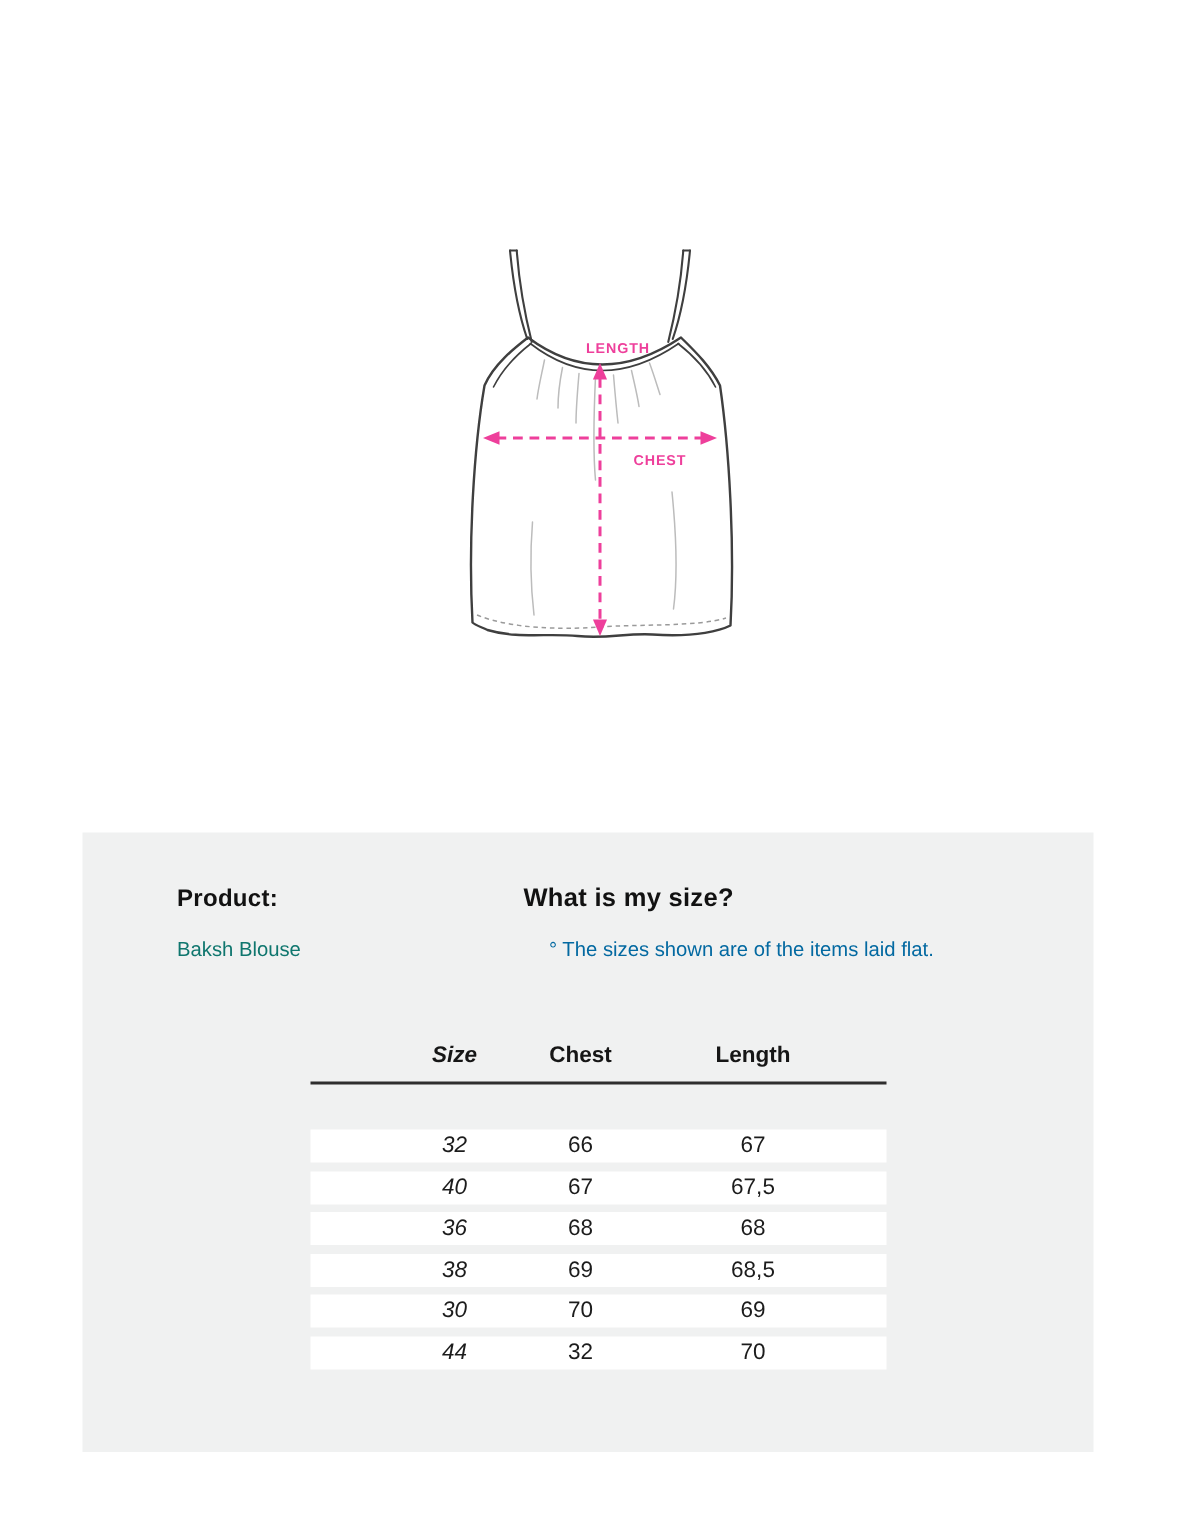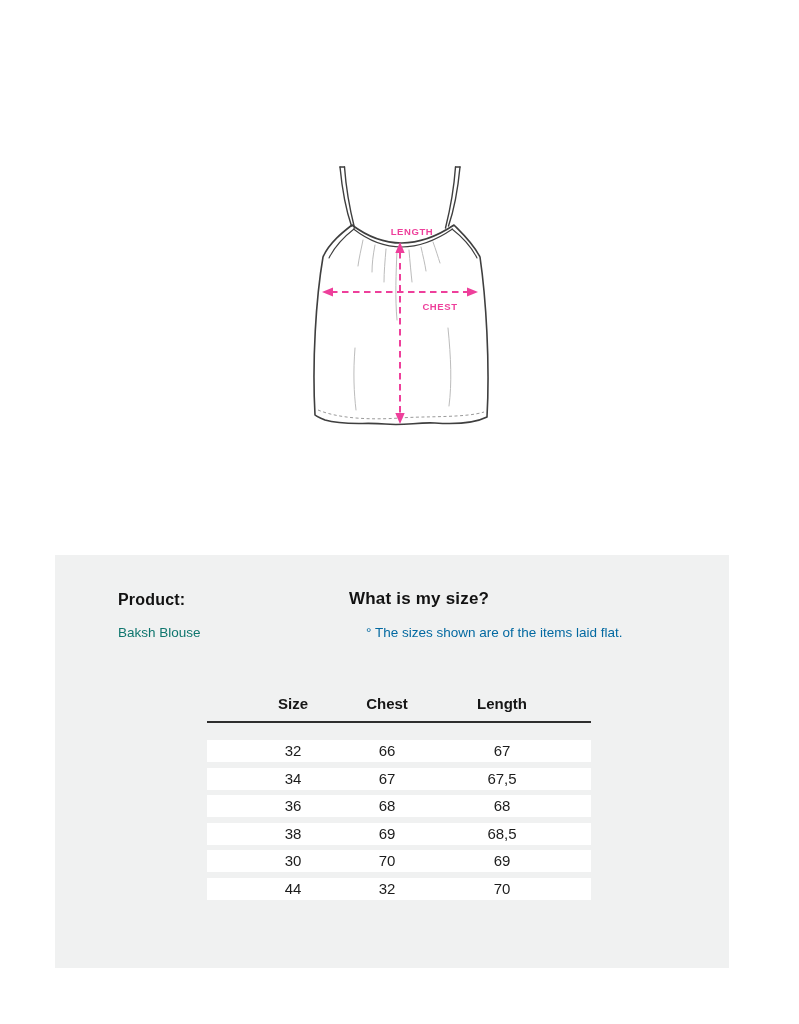--- a/index.html
+++ b/index.html
@@ -39,29 +39,29 @@
   
   .size-table{
     position:absolute;left:152px;top:135px;width:384px;
   }
   .size-table .thead{position:relative;height:31px;}
   .size-table .thead span{
     position:absolute;top:5px;transform:translateX(-50%);
     font-size:15px;font-weight:bold;color:#161616;white-space:nowrap;
   }
   .header-rule{height:2px;background:#2e2e2e;}
-  .rows{margin-top:17px;}
+  .rows{margin-top:30px;}
   .trow{
     position:relative;height:22px;background:#ffffff;margin-bottom:5.5px;
   }
   .trow span{
     position:absolute;top:0;transform:translateX(-50%);
     line-height:22px;font-size:15px;color:#1c1c1c;white-space:nowrap;
   }
-  .c1{left:86px;}
+  .c1{left:96px;font-style:italic;}
   .c2{left:180px;}
   .c3{left:295px;}
 </style>
 </head>
 <body>
 
 <div class="diagram-wrap">
   <svg width="230" height="300" viewBox="0 0 230 300" xmlns="http://www.w3.org/2000/svg">
 
     <path d="M67,77
@@ -139,21 +139,21 @@
     </div>
     <div class="header-rule"></div>
 
     <div class="rows">
       <div class="trow">
         <span class="c1">32</span>
         <span class="c2">66</span>
         <span class="c3">67</span>
       </div>
       <div class="trow">
-        <span class="c1">34</span>
+        <span class="c1">40</span>
         <span class="c2">67</span>
         <span class="c3">67,5</span>
       </div>
       <div class="trow">
         <span class="c1">36</span>
         <span class="c2">68</span>
         <span class="c3">68</span>
       </div>
       <div class="trow">
         <span class="c1">38</span>

